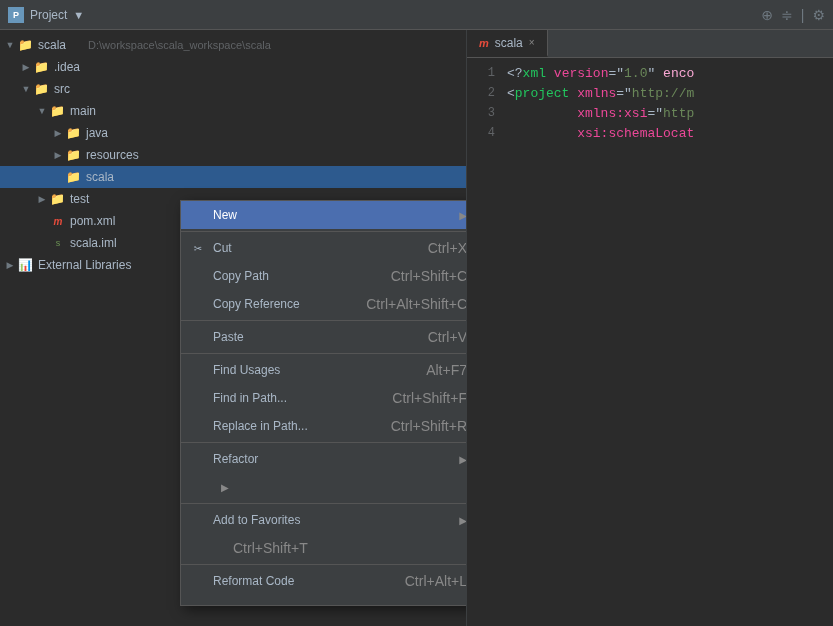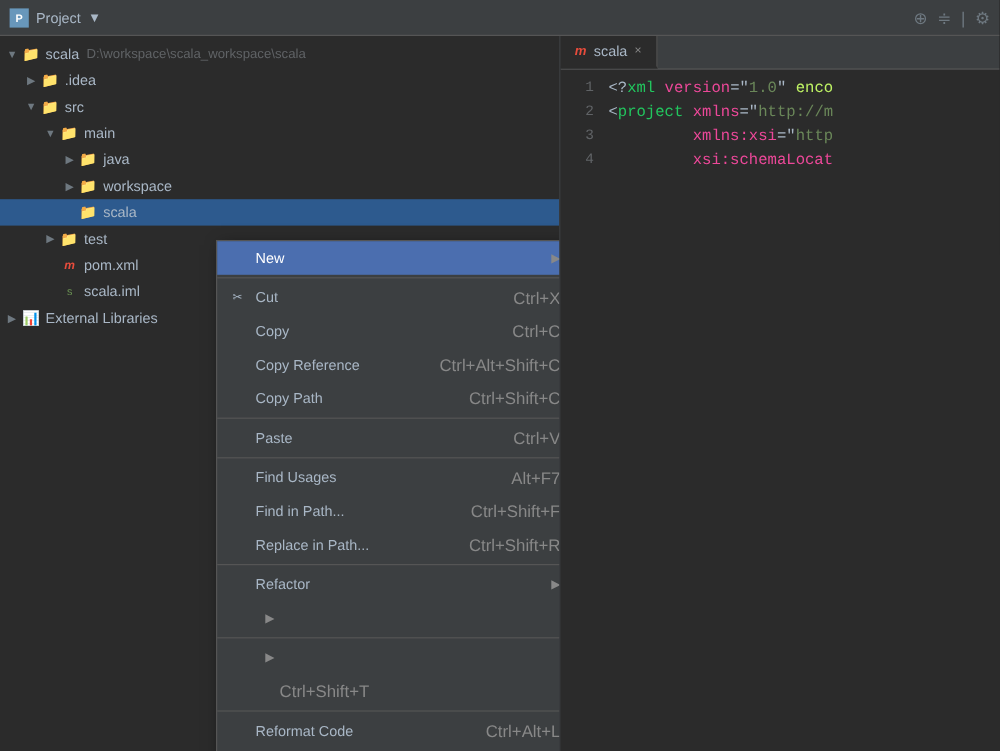--- a/index.html
+++ b/index.html
@@ -248,21 +248,21 @@
 
 <div class="main-layout">
 
   <div class="sidebar">
     <div class="tree-area">
 
       <div class="tree-item indent-0">
         <span class="arrow expanded">▼</span>
         <span class="folder-icon icon-folder">📁</span>
         <span>scala</span>
-        <span style="color:#606366; font-size:11px; margin-left:6px;">D:\workspace\scala_workspace\scala</span>
+        <span style="color:#606366; font-size:11px; margin-left:22px;">D:\workspace\scala_workspace\scala</span>
       </div>
 
       <div class="tree-item indent-1">
         <span class="arrow">▶</span>
         <span class="folder-icon icon-folder">📁</span>
         <span>.idea</span>
       </div>
 
       <div class="tree-item indent-1">
         <span class="arrow expanded">▼</span>
@@ -278,21 +278,21 @@
 
       <div class="tree-item indent-3">
         <span class="arrow">▶</span>
         <span class="folder-icon icon-folder">📁</span>
         <span>java</span>
       </div>
 
       <div class="tree-item indent-3">
         <span class="arrow">▶</span>
         <span class="folder-icon icon-folder">📁</span>
-        <span>workspace</span>
+        <span>resources</span>
       </div>
 
       <div class="tree-item indent-3 selected">
         <span class="arrow"></span>
         <span class="folder-icon" style="color:#23a4dd;">📁</span>
         <span>scala</span>
       </div>
 
       <div class="tree-item indent-2">
         <span class="arrow">▶</span>
@@ -328,38 +328,33 @@
       </div>
 
       <div class="menu-divider"></div>
 
       <div class="menu-item">
         <span class="menu-item-icon">✂</span>
         <span class="menu-item-label">Cut</span>
         <span class="menu-item-shortcut">Ctrl+X</span>
       </div>
 
-      <div class="menu-item">
-        <span class="menu-item-icon"></span>
-        <span class="menu-item-label">Copy</span>
-        <span class="menu-item-shortcut">Ctrl+C</span>
+
+      <div class="menu-item">
+        <span class="menu-item-icon"></span>
+        <span class="menu-item-label">Copy Path</span>
+        <span class="menu-item-shortcut">Ctrl+Shift+C</span>
       </div>
 
       <div class="menu-item">
         <span class="menu-item-icon"></span>
         <span class="menu-item-label">Copy Reference</span>
         <span class="menu-item-shortcut">Ctrl+Alt+Shift+C</span>
       </div>
 
-      <div class="menu-item">
-        <span class="menu-item-icon"></span>
-        <span class="menu-item-label">Copy Path</span>
-        <span class="menu-item-shortcut">Ctrl+Shift+C</span>
-      </div>
-
       <div class="menu-divider"></div>
 
       <div class="menu-item">
         <span class="menu-item-icon"></span>
         <span class="menu-item-label">Paste</span>
         <span class="menu-item-shortcut">Ctrl+V</span>
       </div>
 
       <div class="menu-divider"></div>
 
@@ -391,20 +386,21 @@
 
       <div class="menu-item">
         <span class="menu-item-icon"></span>
         <span class="menu-item-arrow">▶</span>
       </div>
 
       <div class="menu-divider"></div>
 
       <div class="menu-item">
         <span class="menu-item-icon"></span>
+        <span class="menu-item-label">Add to Favorites</span>
         <span class="menu-item-arrow">▶</span>
       </div>
 
       <div class="menu-item">
         <span class="menu-item-icon"></span>
         <span class="menu-item-shortcut">Ctrl+Shift+T</span>
       </div>
 
       <div class="menu-divider"></div>
 
@@ -429,21 +425,21 @@
         <span class="tab-icon-scala">m</span>
         <span>scala</span>
         <span class="tab-close">×</span>
       </div>
     </div>
 
     <div class="editor-content">
       <div class="code-line">
         <span class="line-number">1</span>
         <span class="code-text">
-          <span class="code-punct">&lt;?</span><span class="code-tag">xml</span> <span class="code-attr">version</span><span class="code-punct">="</span><span class="code-value">1.0</span><span class="code-punct">"</span> <span style="color:#bef264;">enco</span>
+          <span class="code-punct">&lt;?</span><span class="code-tag">xml</span> <span class="code-attr">version</span><span class="code-punct">="</span><span class="code-value">1.0</span><span class="code-punct">"</span> <span style="color:#f9a8d4;">enco</span>
         </span>
       </div>
       <div class="code-line">
         <span class="line-number">2</span>
         <span class="code-text">
           <span class="code-punct">&lt;</span><span class="code-tag">project</span> <span class="code-attr">xmlns</span><span class="code-punct">="</span><span class="code-value">http://m</span>
         </span>
       </div>
       <div class="code-line">
         <span class="line-number">3</span>

